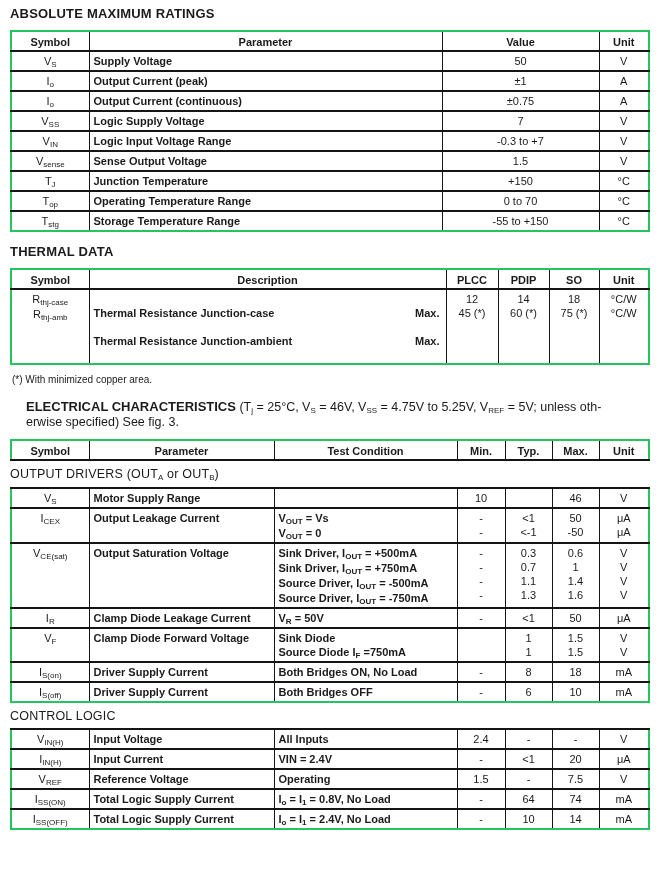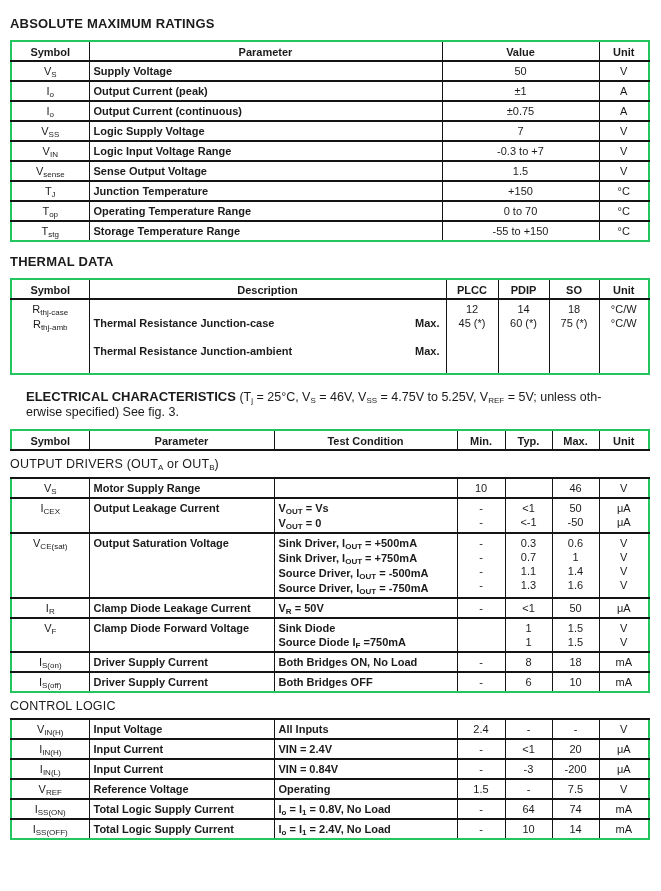--- a/index.html
+++ b/index.html
@@ -1,21 +1,21 @@
 <!DOCTYPE html>
 <html><head>
 <meta charset="utf-8">
 <style>
   html,body{margin:0;padding:0;}
   body{
     width:661px;height:891px;overflow:hidden;background:#ffffff;
     font-family:"Liberation Sans","DejaVu Sans",sans-serif;
     color:#1b1b1b;-webkit-font-smoothing:antialiased;
   }
-  .page{padding:16px 0 0 10px;width:638px;}
+  .page{padding:6px 0 0 10px;width:638px;}
   .sec-title{font-size:13px;font-weight:bold;letter-spacing:.2px;margin:0 0 9px 0;}
   .ec-intro{font-size:12.5px;line-height:15px;margin:14px 0 9px 16px;white-space:pre-line;}
   .ec-intro b{font-size:13px;}
   .group-label{font-size:12.5px;margin:6px 0 5px 0;letter-spacing:.2px;}
   .footnote{font-size:10px;margin:9px 0 0 2px;}
   table{border-collapse:collapse;table-layout:fixed;width:638px;margin:0 0 12px 0;}
   table.tight{margin-bottom:2px;}
   th,td{border:1px solid #151515;font-size:11px;line-height:14px;
         padding:2px 4px 1px 4px;vertical-align:top;text-align:center;
         overflow:hidden;white-space:pre-line;}
@@ -149,20 +149,21 @@
           </div>
         </td>
         <td>12<br>45 (*)</td>
         <td>14<br>60 (*)</td>
         <td>18<br>75 (*)</td>
         <td>°C/W<br>°C/W</td>
       </tr>
     </tbody>
   </table>
 
+  <p class="footnote">(*) With minimized copper area.</p>
 
   <p class="ec-intro"><b>ELECTRICAL CHARACTERISTICS</b><span> (T<sub>j</sub> = 25°C, V<sub>S</sub> = 46V, V<sub>SS</sub> = 4.75V to 5.25V, V<sub>REF</sub> = 5V; unless oth-<br>erwise specified) See fig. 3.</span></p>
 
   <table class="t-ec tight">
     <colgroup>
         <col class="c0">
         <col class="c1">
         <col class="c2">
         <col class="c3">
         <col class="c4">
@@ -284,29 +285,20 @@
         <tr>
           <td>I<sub>IN(H)</sub></td>
           <td class="al">Input Current</td>
           <td class="al">VIN = 2.4V</td>
           <td>-</td>
           <td>&lt;1</td>
           <td>20</td>
           <td>μA</td>
         </tr>
         <tr>
-          <td>I<sub>IN(L)</sub></td>
-          <td class="al">Input Current</td>
-          <td class="al">VIN = 0.84V</td>
-          <td>-</td>
-          <td>-3</td>
-          <td>-200</td>
-          <td>μA</td>
-        </tr>
-        <tr>
           <td>V<sub>REF</sub></td>
           <td class="al">Reference Voltage</td>
           <td class="al">Operating</td>
           <td>1.5</td>
           <td>-</td>
           <td>7.5</td>
           <td>V</td>
         </tr>
         <tr>
           <td>I<sub>SS(ON)</sub></td>

